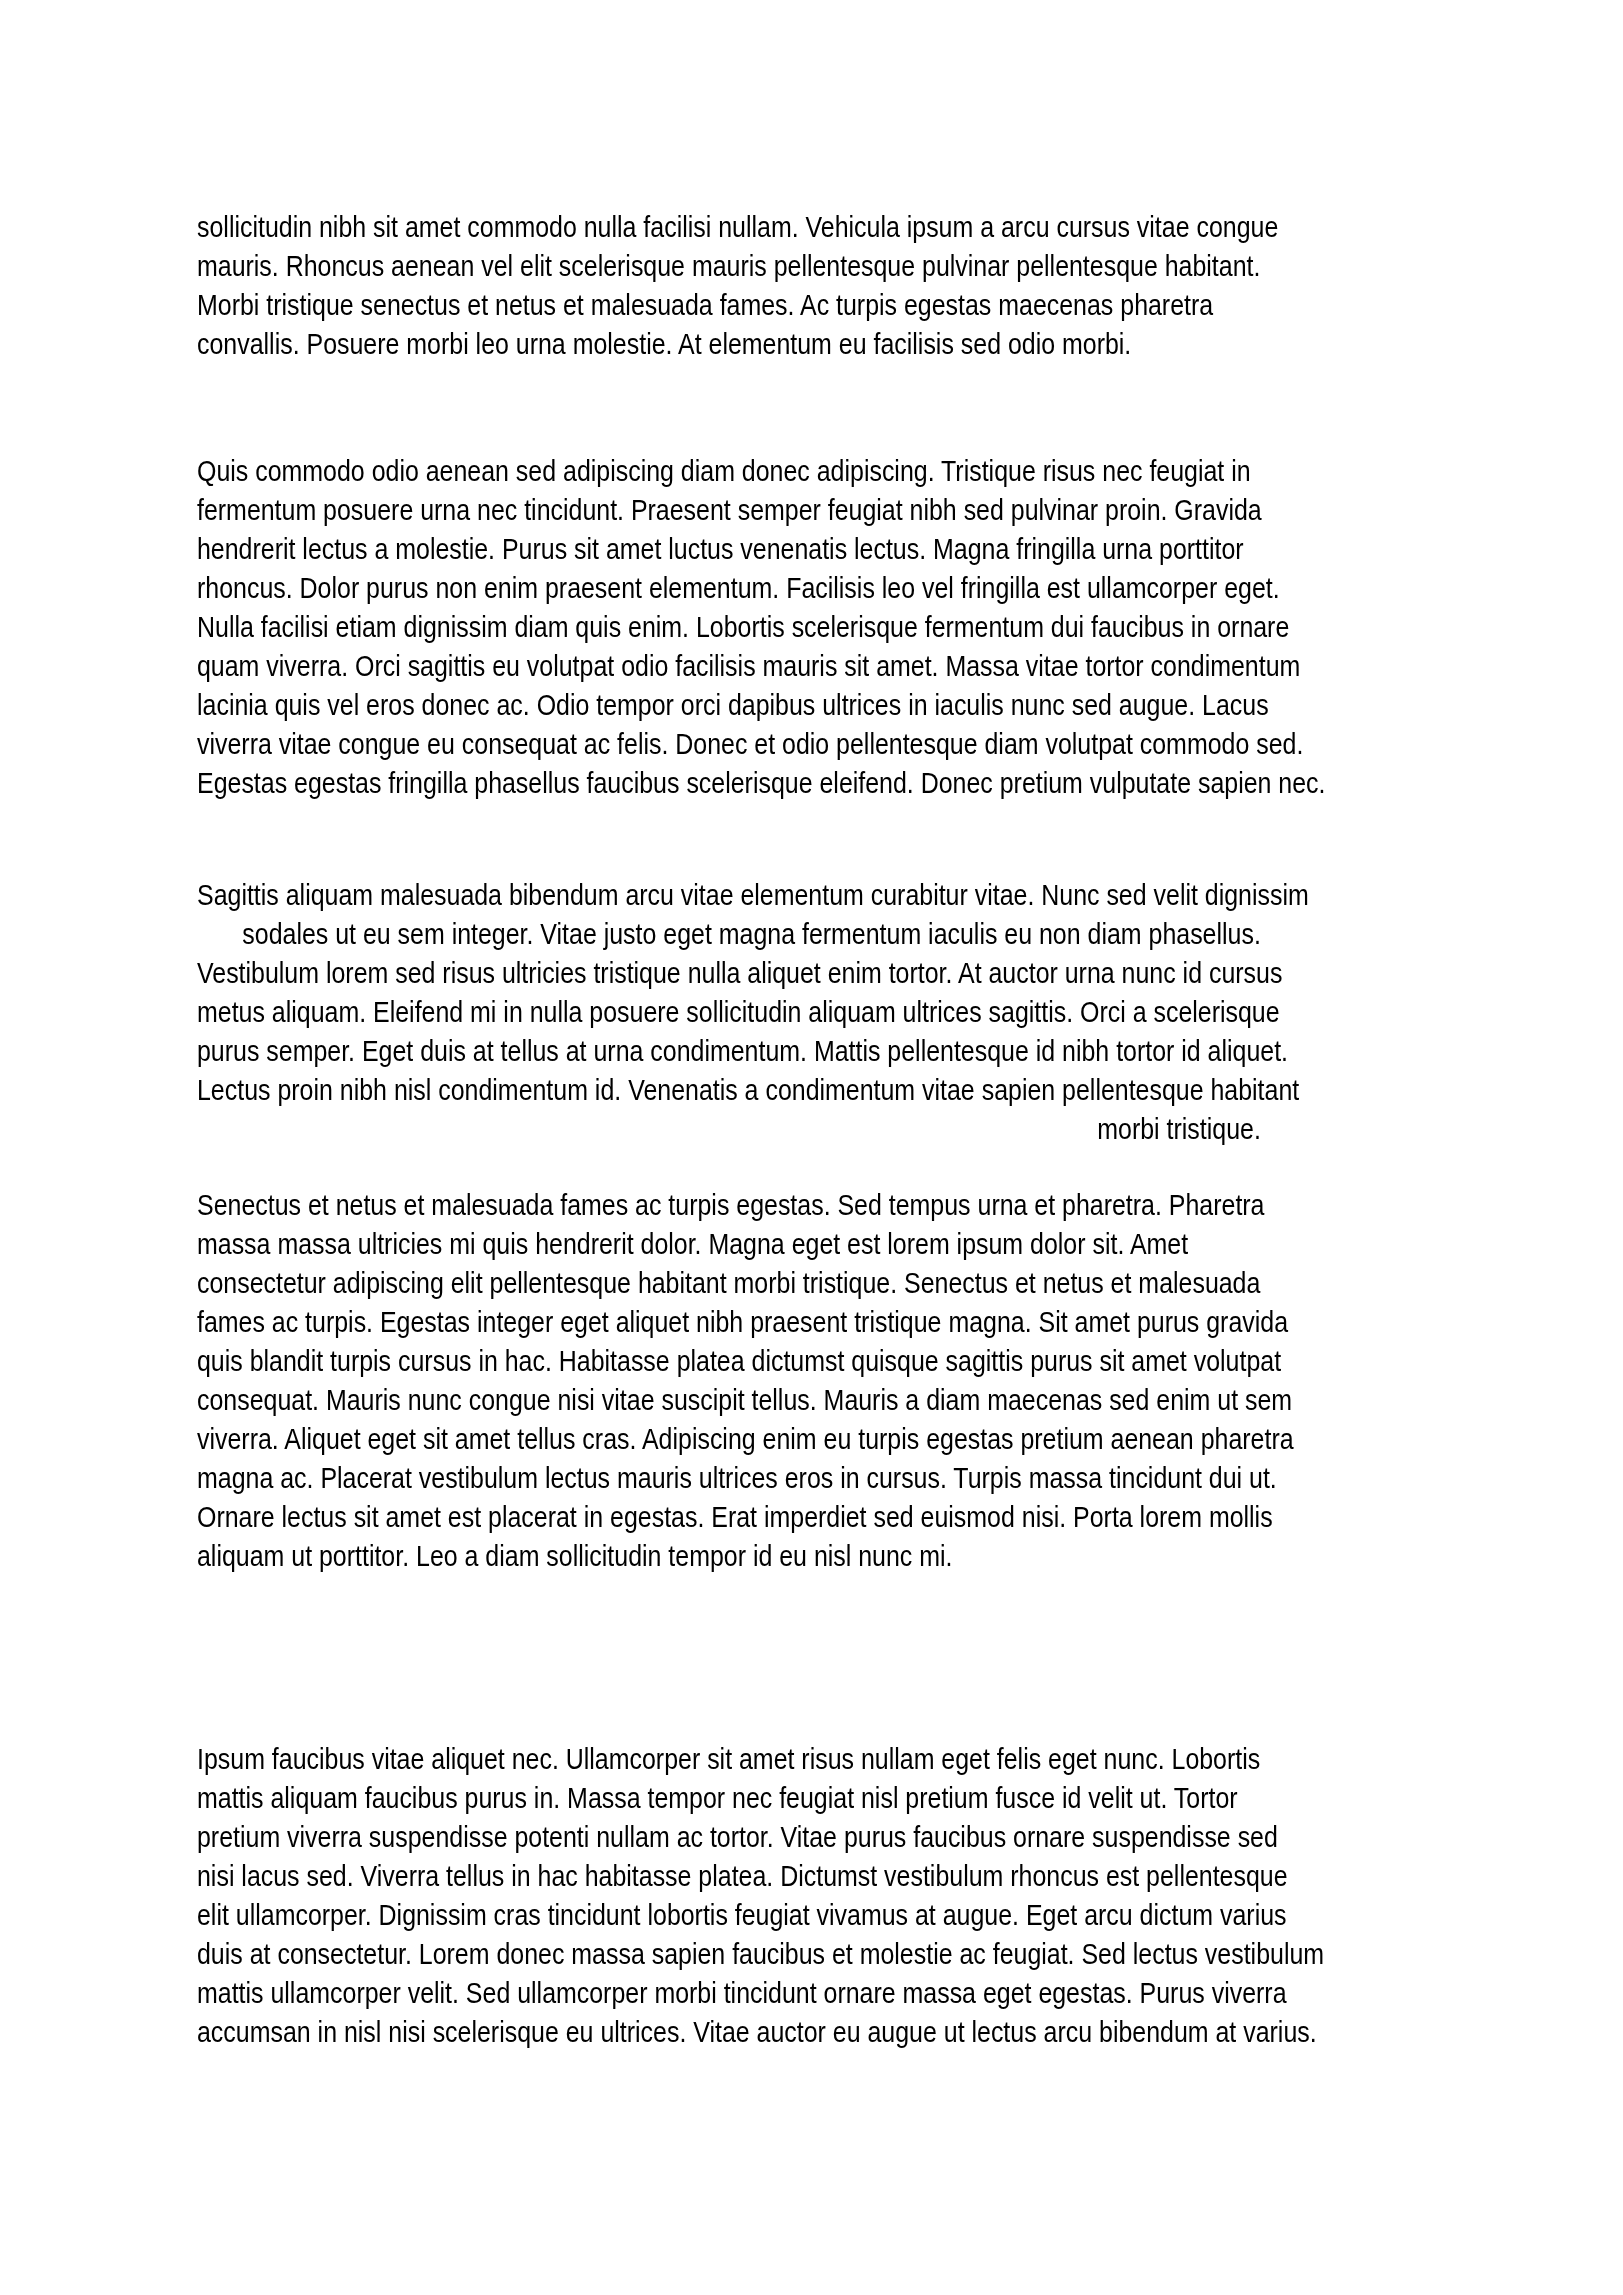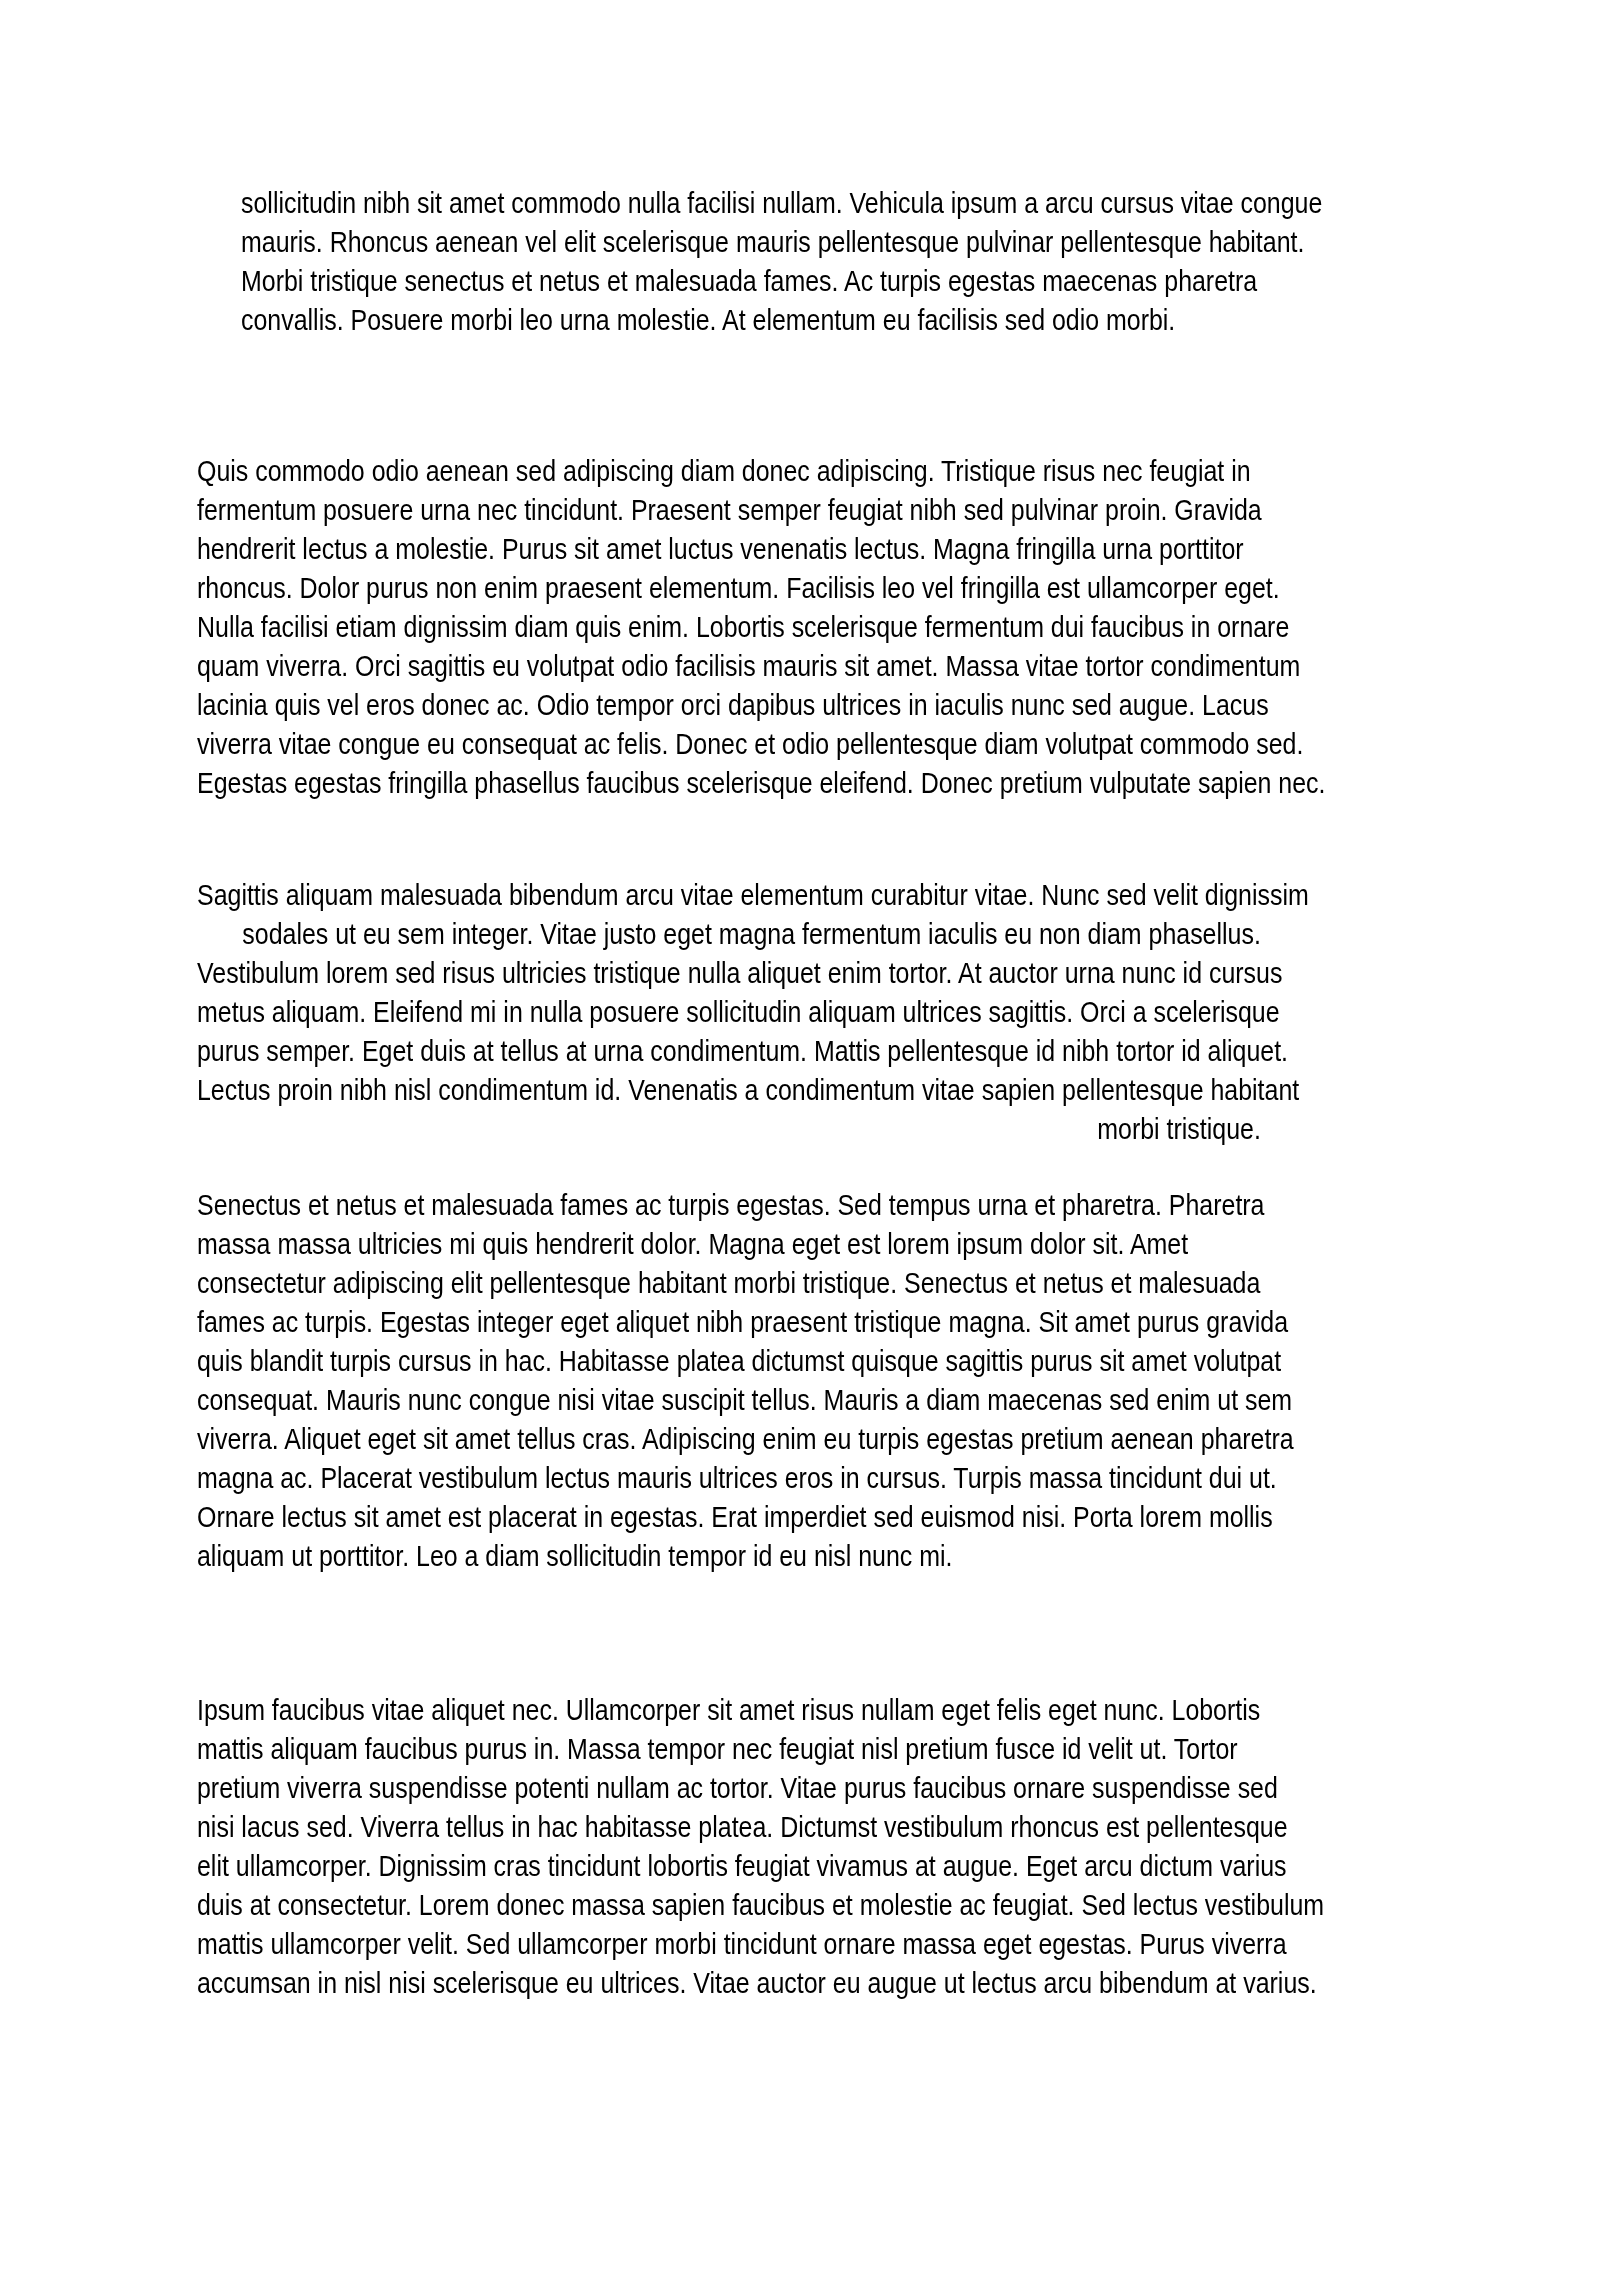--- a/index.html
+++ b/index.html
@@ -24,25 +24,25 @@
     .para {
       position: absolute;
       left: 197px;
       width: 1237px;
       margin: 0;
       color: #000000;
       font-family: "Liberation Sans", sans-serif;
       font-size: 29px;
       line-height: 39px;
     }
-    .para#p1 { top: 184px; margin-left: 44px; }
+    .para#p1 { top: 208px; }
     .para#p2 { top: 452px; }
     .para#p3 { top: 876px; text-align: right; }
     .para#p4 { top: 1186px; }
-    .para#p5 { top: 1691px; }
+    .para#p5 { top: 1740px; }
     .line {
       display: block;
       white-space: nowrap;
       height: 39px;
       transform-origin: 0 50%;
       transform: scaleX(0.86);
     }
   </style>
 </head>
 <body>

